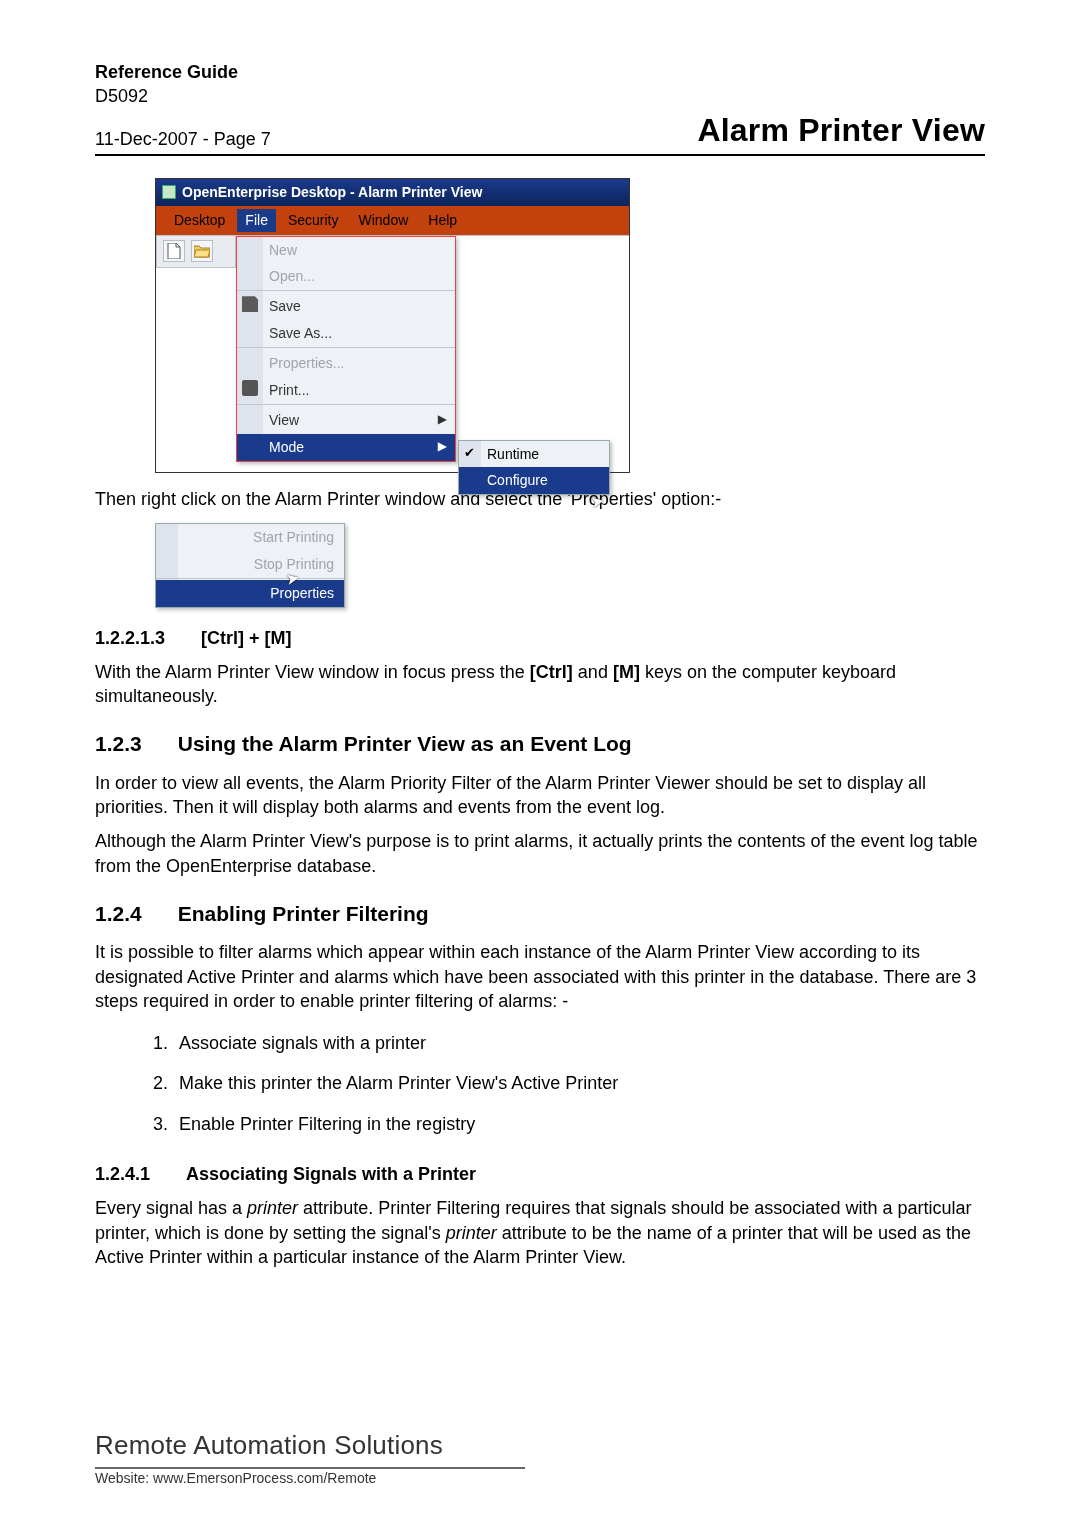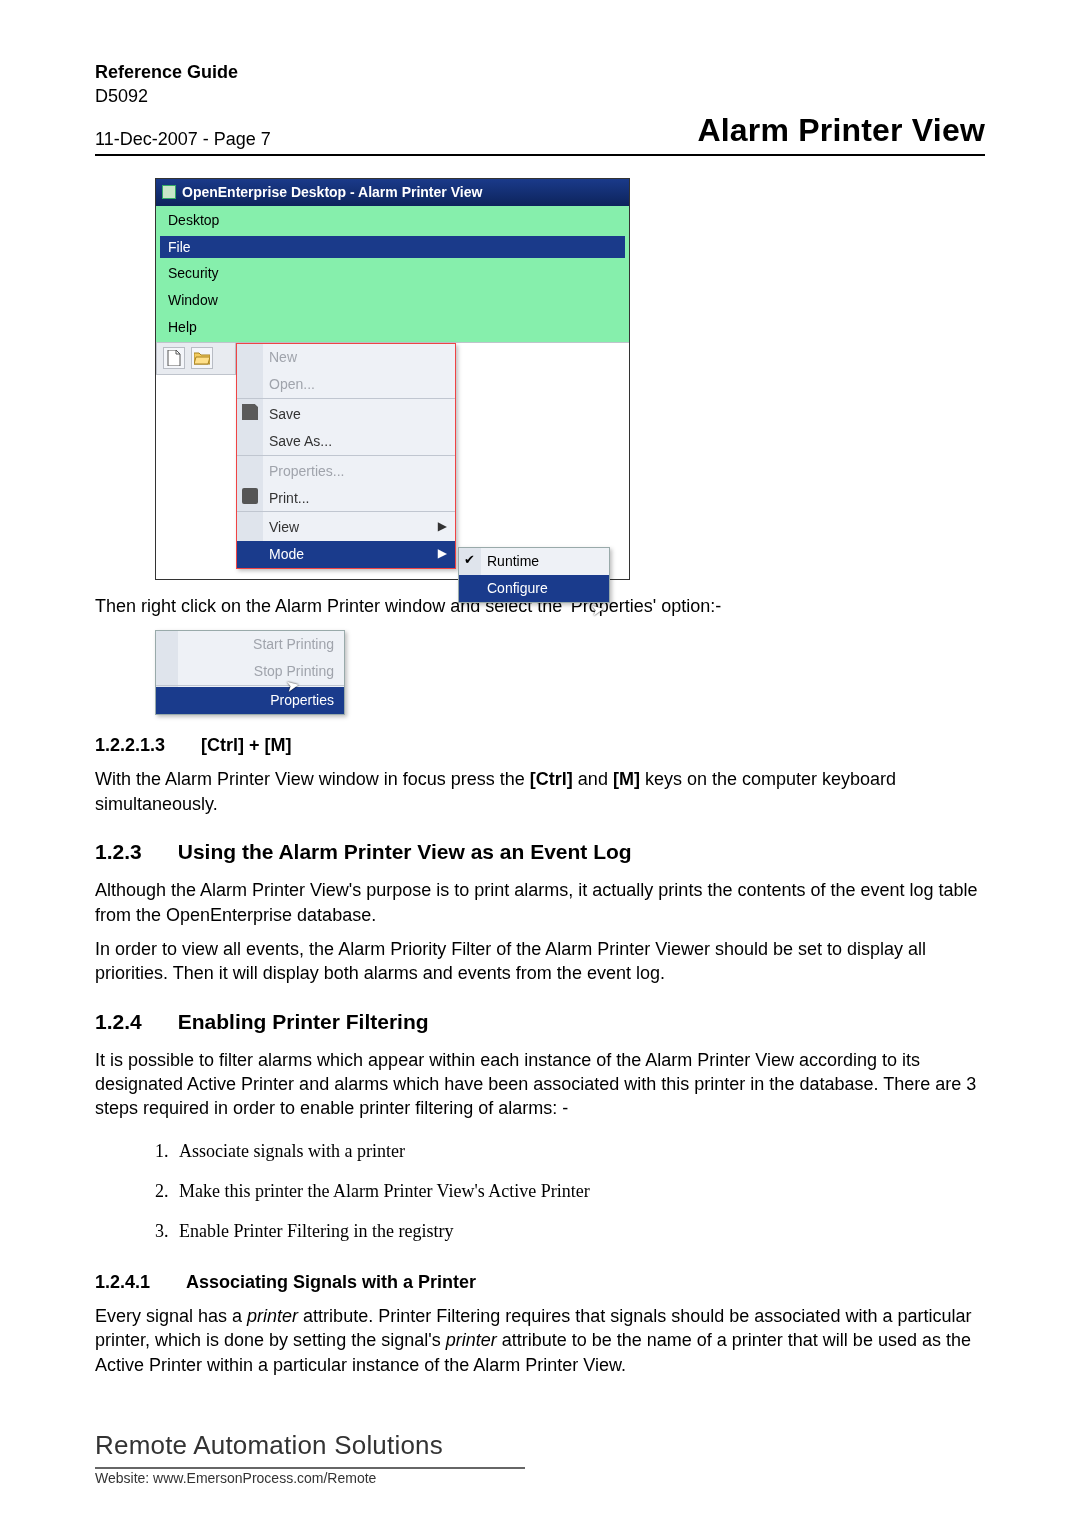--- a/index.html
+++ b/index.html
@@ -39,21 +39,21 @@
     padding: 4px 6px;
     font-weight: 700;
     font-size: 14px;
     display: flex;
     align-items: center;
     gap: 6px;
   }
   .title-icon {
     width: 14px; height: 14px; background: #c8e6c8; border: 1px solid #3a6; display: inline-block;
   }
-  .menubar { background: #86efac; padding: 3px 4px; display: flex; gap: 4px; border-bottom: 1px solid #bfc4cc; flex-direction: column; }
+  .menubar { background: #c2410c; padding: 3px 10px; display: flex; gap: 4px; border-bottom: 1px solid #bfc4cc; }
   .menubar span { padding: 2px 8px; }
   .menubar span.selected { background: #1a3a8a; color: #fff; }
   .workarea { display: flex; height: 236px; position: relative; background: #fff; }
   .toolbar {
     width: 80px;
     background: #e8ebf0;
     border: 1px solid #bfc4cc;
     border-top: none;
     padding: 4px 6px;
     display: flex;
@@ -114,21 +114,21 @@
   .cm-item.sep { border-bottom: 1px solid #c0c6d0; padding-bottom: 4px; margin-bottom: 1px; }
   .cm-item.highlight { background: #1a3b8c; color: #fff; }
   .cm-cursor { position: absolute; left: 130px; top: 44px; font-size: 16px; color: #fff; text-shadow: 0 0 2px #000; transform: rotate(-10deg); }
 
   
   .h4num { font-weight: 700; margin: 18px 0 10px 0; font-size: 18px; display: flex; gap: 36px; }
   .h3num { font-weight: 700; margin: 22px 0 12px 0; font-size: 21px; display: flex; gap: 36px; }
   .h4sub { font-weight: 700; margin: 18px 0 10px 0; font-size: 18px; display: flex; gap: 36px; }
 
   ol.steps { margin: 10px 0 12px 78px; }
-  ol.steps li { padding: 8px 0 8px 6px; font-family: Liberation Serif, serif; }
+  ol.steps li { padding: 8px 0 8px 6px; }
 
   
   .footer {
     position: absolute;
     left: 95px; right: 95px; bottom: 40px;
   }
   .footer-top { display: flex; justify-content: space-between; align-items: flex-end; }
   .ras { font-size: 26px; color: #333; letter-spacing: 0.2px; }
   .logo { display: flex; flex-direction: column; align-items: center; gap: 2px; }
   .logo-swoosh { width: 42px; height: 30px; position: relative; }
@@ -238,22 +238,22 @@
     <span>[Ctrl] + [M]</span>
   </div>
   <p class="para indent">
     <span>With the Alarm Printer View window in focus press the </span><b>[Ctrl]</b><span> and </span><b>[M]</b><span> keys on the computer keyboard simultaneously.</span>
   </p>
 
   <div class="h3num">
     <span>1.2.3</span>
     <span>Using the Alarm Printer View as an Event Log</span>
   </div>
+  <p class="para">In order to view all events, the Alarm Priority Filter of the Alarm Printer Viewer should be set to display all priorities.  Then it will display both alarms and events from the event log.</p>
   <p class="para">Although the Alarm Printer View's purpose is to print alarms, it actually prints the contents of the event log table from the OpenEnterprise database.</p>
-  <p class="para">In order to view all events, the Alarm Priority Filter of the Alarm Printer Viewer should be set to display all priorities.  Then it will display both alarms and events from the event log.</p>
 
   <div class="h3num">
     <span>1.2.4</span>
     <span>Enabling Printer Filtering</span>
   </div>
   <p class="para">It is possible to filter alarms which appear within each instance of the Alarm Printer View according to its designated Active Printer and alarms which have been associated with this printer in the database. There are 3 steps required in order to enable printer filtering of alarms: -</p>
   <ol class="steps">
     <li>Associate signals with a printer</li>
     <li>Make this printer the Alarm Printer View's Active Printer</li>
     <li>Enable Printer Filtering in the registry</li>

